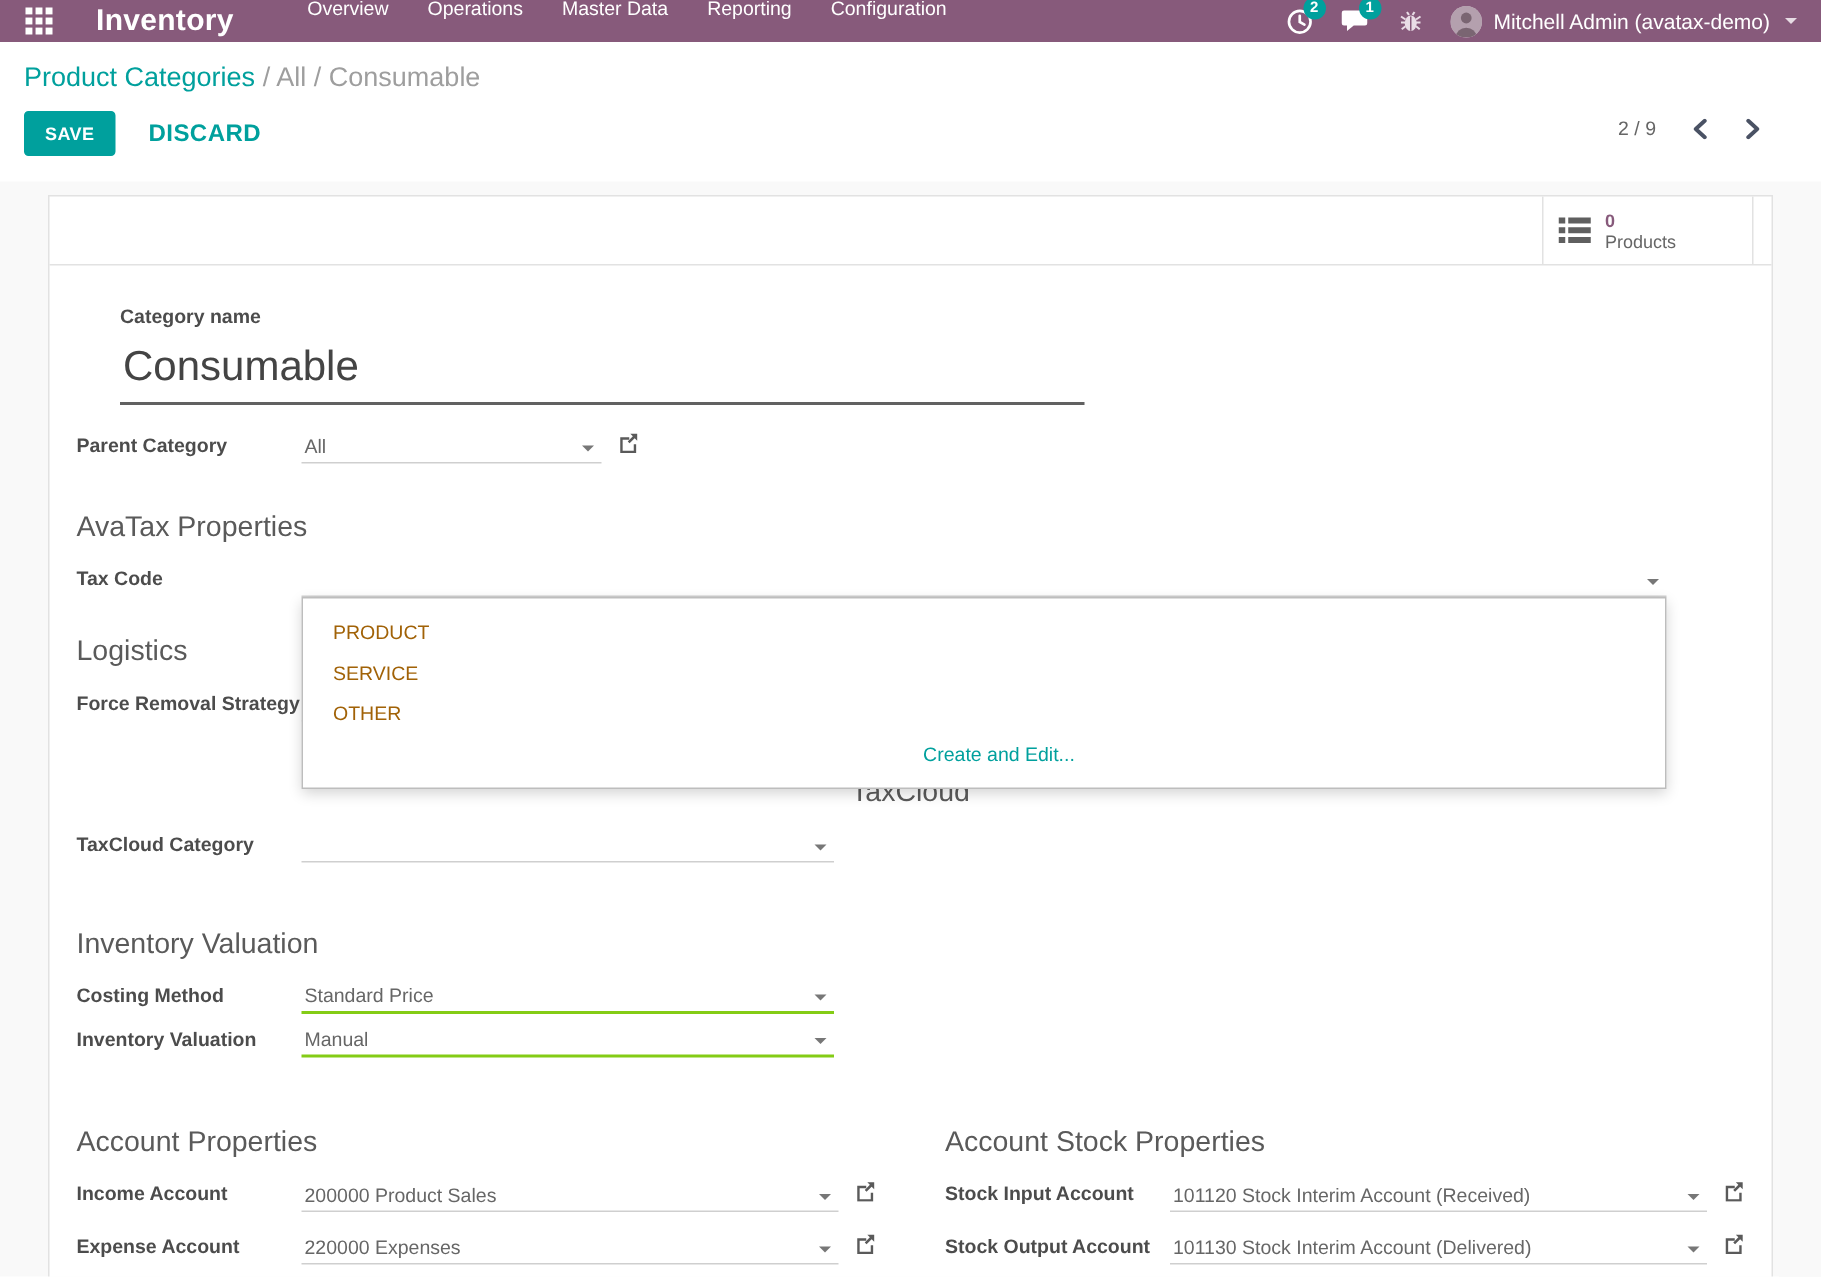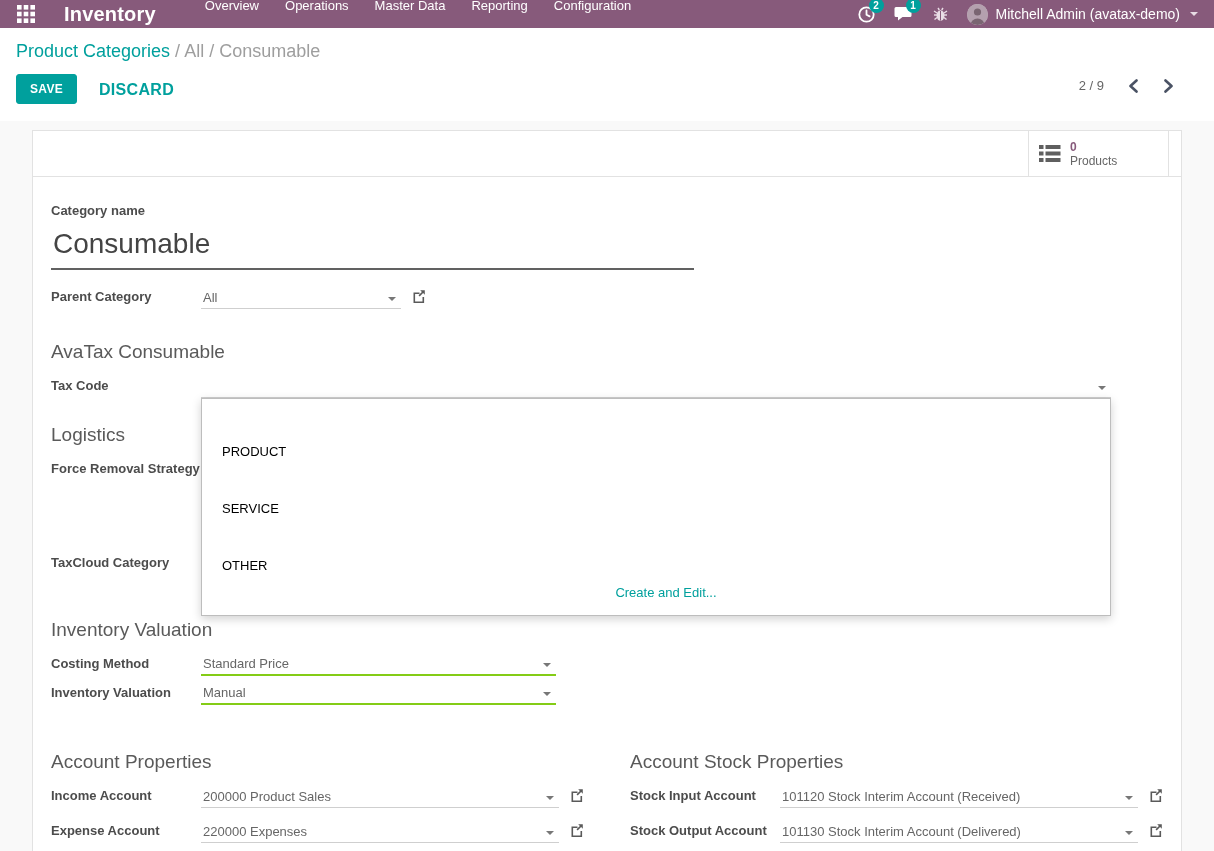--- a/index.html
+++ b/index.html
@@ -66,21 +66,21 @@
   }
   .stat-text { display:flex; flex-direction:column; font-size:12px; line-height:14px; }
   .stat-value { color:#875A7B; font-weight:700; }
   .stat-label { color:#666; }
 
   .form-body { padding:26px 18px 0 18px; position:relative; }
 
   .field-label { font-weight:700; color:#4c4c4c; font-size:13px; }
 
   
-  .name-block { margin-bottom:17px; }
+  .name-block { margin-bottom:17px;margin-left:29px; }
   .name-label { margin-bottom:7px; }
   .name-value {
     font-size:28px; color:#444; width:643px; padding:2px 0 7px 2px;
     border-bottom:2px solid #616161; cursor:text; line-height:34px;
   }
 
   .form-row { display:flex; align-items:flex-end; margin-top:13px; }
   .form-row .field-label { width:150px; flex:0 0 150px; padding-bottom:5px; }
   .field {
     position:relative; display:flex; align-items:flex-end; justify-content:space-between;
@@ -98,21 +98,21 @@
   .ext-link { margin:0 0 2px 11px; cursor:pointer; flex:0 0 auto; }
 
   .section-title { font-size:19px; color:#5a5a5a; margin:32px 0 2px 0; font-weight:400; }
 
   
   .dropdown {
     position:absolute; top:calc(100% + 1px); left:0; right:0; z-index:30;
     background:#fff; border:1px solid #bdbdbd; box-shadow:0 3px 9px rgba(0,0,0,.18);
     padding:9px 0; cursor:default;
   }
-  .dropdown-item { font-size:13px; color:#000000; padding:6px 20px; cursor:pointer;margin-top:30px; }
+  .dropdown-item { font-size:13px; color:#a16207; padding:6px 20px; cursor:pointer; }
   .dropdown-action { font-size:13px; color:#00A09D; padding:6px 20px 6px 40px; cursor:pointer;text-align:center; }
 
   .accounts-grid { display:grid; grid-template-columns:1fr 1fr; column-gap:46px; margin-top:46px; }
   .accounts-grid .section-title { margin-top:0; }
   .spacer-valuation { margin-top:44px; }
 </style>
 </head>
 <body>
 
 <div class="navbar">
@@ -246,21 +246,21 @@
           <span class="caret"></span>
         </div>
         <span class="ext-link">
           <svg width="14" height="14" viewBox="0 0 14 14">
             <path d="M1.5 3.5 h6 v1.6 h-4.4 v7.4 h7.4 v-4.4 h1.6 v6 h-10.6 Z" fill="#5a5a5a"></path>
             <path d="M8.2 1.2 h4.6 v4.6 l-1.7 -1.7 -3.4 3.4 -1.2 -1.2 3.4 -3.4 Z" fill="#5a5a5a"></path>
           </svg>
         </span>
       </div>
 
-      <div class="section-title">AvaTax Consumable</div>
+      <div class="section-title">AvaTax Properties</div>
       <div class="form-row">
         <div class="field-label">Tax Code</div>
         <div class="field grow">
           <span></span>
           <span class="caret"></span>
 
           <div class="dropdown">
             <div class="dropdown-item">PRODUCT</div>
             <div class="dropdown-item">SERVICE</div>
             <div class="dropdown-item">OTHER</div>

